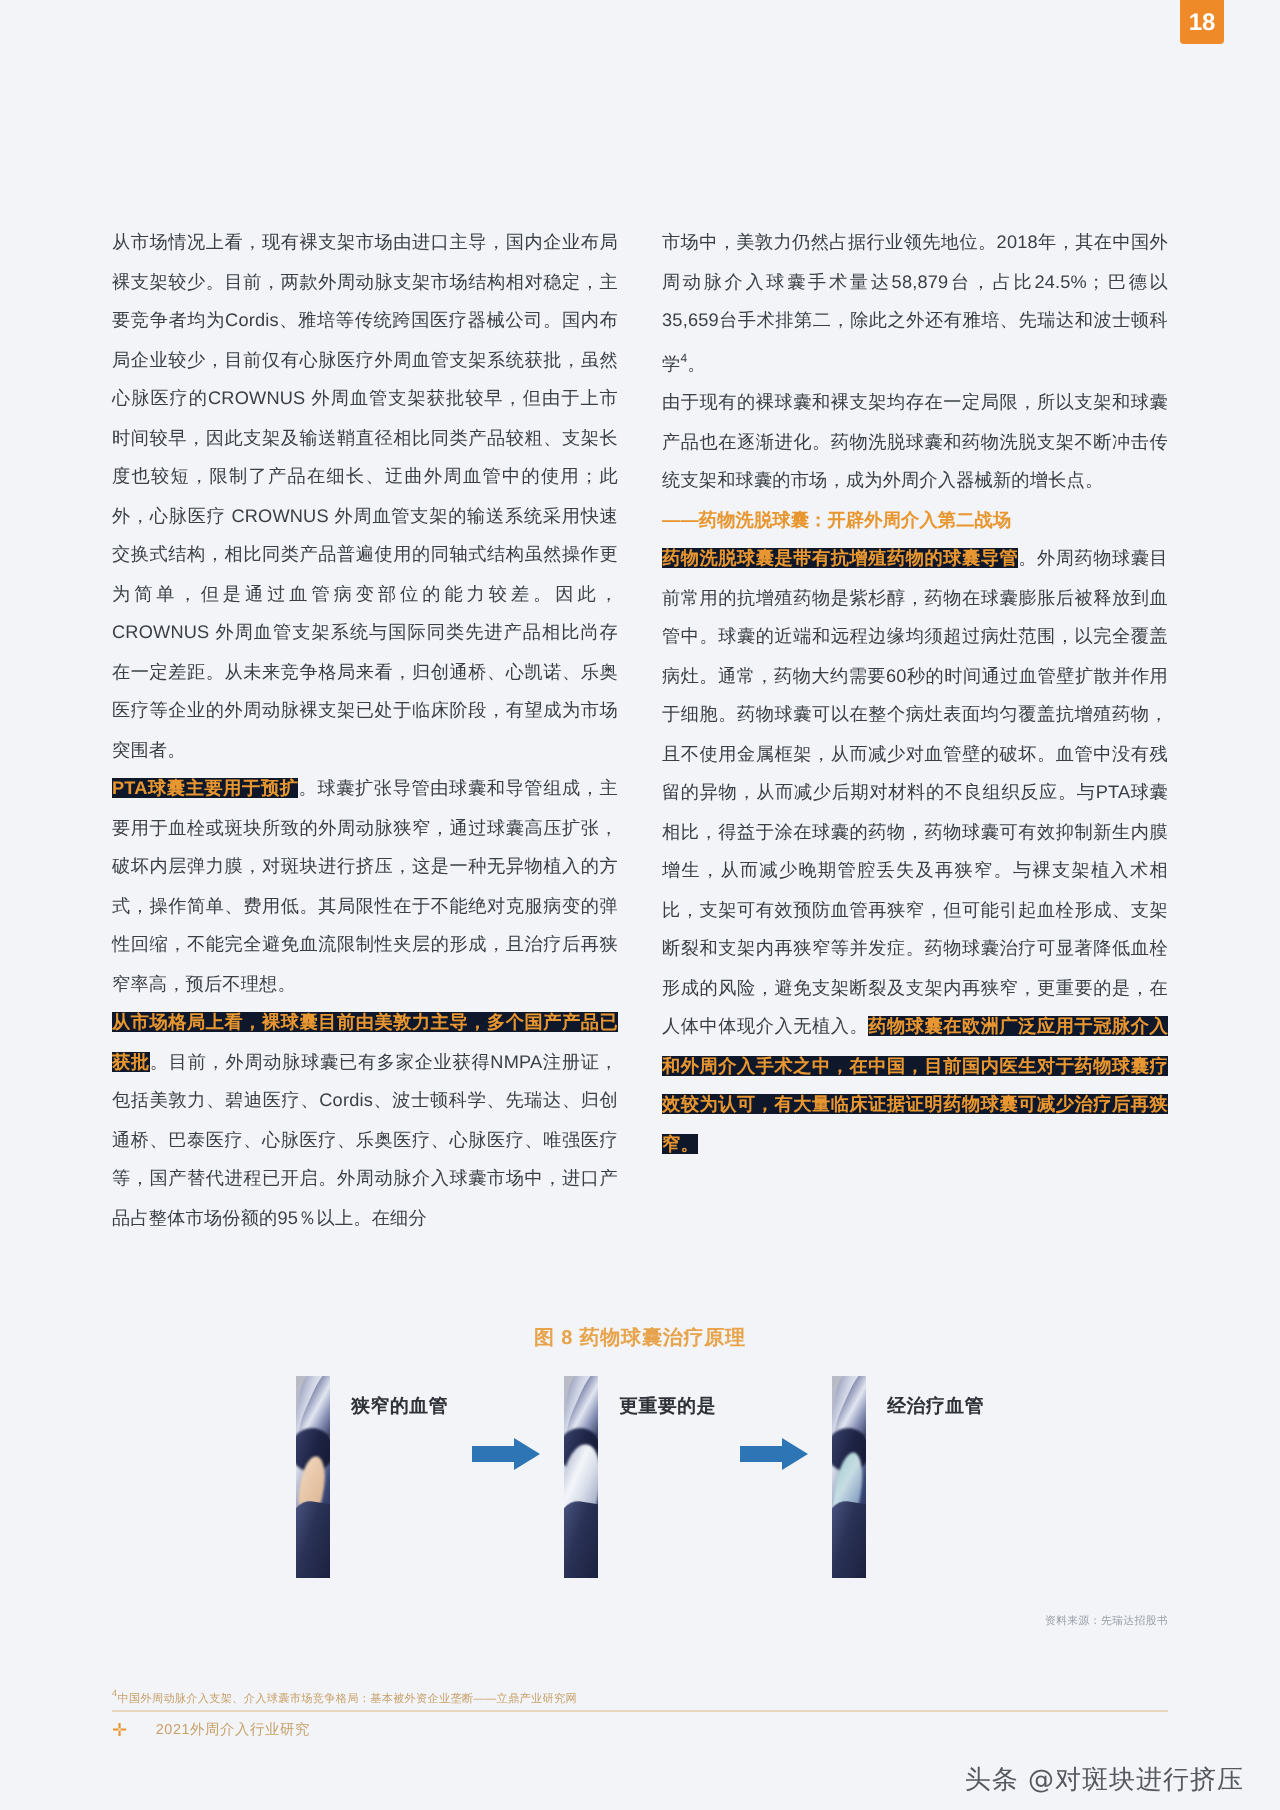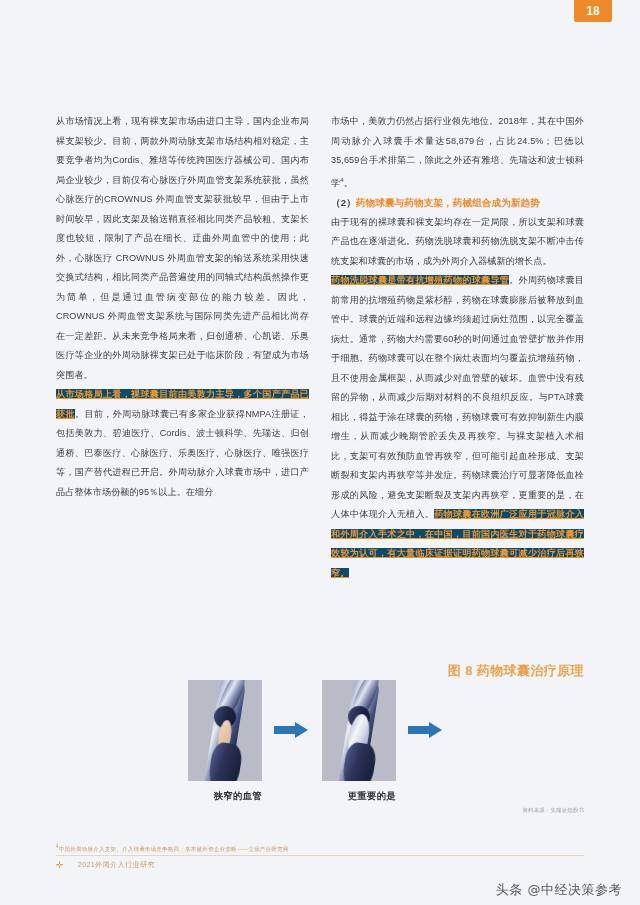--- a/index.html
+++ b/index.html
@@ -13,21 +13,21 @@
     font-family: "Liberation Sans", "DejaVu Sans", sans-serif;
     position: relative;
     overflow: hidden;
   }
 
   
   #page-badge {
     position: absolute;
     top: 0;
     right: 28px;
-    width: 38px;
+    width: 22px;
     height: 22px;
     background: #ef8a28;
     color: #ffffff;
     font-size: 12px;
     line-height: 22px;
     text-align: center;
     font-weight: bold;
     letter-spacing: 0px;
     border-radius: 0 0 2px 2px;
   }
@@ -69,56 +69,56 @@
     color: #ef8a28;
     font-weight: bold;
     letter-spacing: 0.1px;
   }
   .numhead .paren { color: #3a3f46; font-weight: bold; }
 
   
   .hl {
     color: #e8962f;
     font-weight: bold;
-    background: #0c4a6e;
-    text-decoration: underline;
+    background: #0f172a;
   }
   sup.fn {
     font-size: 6px;
     vertical-align: super;
     color: #3a3f46;
   }
 
   
   #figure-block {
     position: absolute;
     top: 662px;
     left: 56px;
     width: 528px;
   }
   #fig-caption {
-    text-align: right;
+    text-align: center;
     color: #e8a44c;
-    font-size: 13px;
+    font-size: 10px;
     font-weight: bold;
     letter-spacing: 0.4px;
-    margin-bottom: 0;
+    margin-bottom: 12px;
   }
   #fig-panels {
     display: flex;
     align-items: center;
     justify-content: center;
     gap: 0px;
     padding: 0 6px;
   }
   .panel {
     width: 76px;
     display: flex;
-    flex-direction: column;
-    align-items: flex-end;
+    flex-direction: row;
+    align-items: flex-start;
+    gap: 11px;
   }
   .panel-img {
     width: 74px;
     height: 101px;
     position: relative;
     overflow: hidden;
     background: #b9bcc6;
   }
   
   .vessel-outer {
@@ -297,27 +297,28 @@
 </style>
 </head>
 <body>
 
 <div id="page-badge">18</div>
 
 <div id="columns">
 
   <div class="col">
     <p>从市场情况上看，现有裸支架市场由进口主导，国内企业布局裸支架较少。目前，两款外周动脉支架市场结构相对稳定，主要竞争者均为Cordis、雅培等传统跨国医疗器械公司。国内布局企业较少，目前仅有心脉医疗外周血管支架系统获批，虽然心脉医疗的CROWNUS 外周血管支架获批较早，但由于上市时间较早，因此支架及输送鞘直径相比同类产品较粗、支架长度也较短，限制了产品在细长、迂曲外周血管中的使用；此外，心脉医疗 CROWNUS 外周血管支架的输送系统采用快速交换式结构，相比同类产品普遍使用的同轴式结构虽然操作更为简单，但是通过血管病变部位的能力较差。因此，CROWNUS 外周血管支架系统与国际同类先进产品相比尚存在一定差距。从未来竞争格局来看，归创通桥、心凯诺、乐奥医疗等企业的外周动脉裸支架已处于临床阶段，有望成为市场突围者。</p>
+    <p><span class="hl">PTA球囊主要用于预扩</span><span>。球囊扩张导管由球囊和导管组成，主要用于血栓或斑块所致的外周动脉狭窄，通过球囊高压扩张，破坏内层弹力膜，对斑块进行挤压，这是一种无异物植入的方式，操作简单、费用低。其局限性在于不能绝对克服病变的弹性回缩，不能完全避免血流限制性夹层的形成，且治疗后再狭窄率高，预后不理想。</span></p>
     <p><span class="hl">从市场格局上看，裸球囊目前由美敦力主导，多个国产产品已获批</span><span>。目前，外周动脉球囊已有多家企业获得NMPA注册证，包括美敦力、碧迪医疗、Cordis、波士顿科学、先瑞达、归创通桥、巴泰医疗、心脉医疗、乐奥医疗、心脉医疗、唯强医疗等，国产替代进程已开启。外周动脉介入球囊市场中，进口产品占整体市场份额的95％以上。在细分</span></p>
   </div>
 
   <div class="col">
     <p><span>市场中，美敦力仍然占据行业领先地位。2018年，其在中国外周动脉介入球囊手术量达58,879台，占比24.5%；巴德以35,659台手术排第二，除此之外还有雅培、先瑞达和波士顿科学</span><sup class="fn">4</sup><span>。</span></p>
-    <div class="numhead"><span class="paren">（2）</span><span>药物球囊与药物支架，药械组合成为新趋势</span></div>
     <p>由于现有的裸球囊和裸支架均存在一定局限，所以支架和球囊产品也在逐渐进化。药物洗脱球囊和药物洗脱支架不断冲击传统支架和球囊的市场，成为外周介入器械新的增长点。</p>
+    <div class="subhead">——药物洗脱球囊：开辟外周介入第二战场</div>
     <p><span class="hl">药物洗脱球囊是带有抗增殖药物的球囊导管</span><span>。外周药物球囊目前常用的抗增殖药物是紫杉醇，药物在球囊膨胀后被释放到血管中。球囊的近端和远程边缘均须超过病灶范围，以完全覆盖病灶。通常，药物大约需要60秒的时间通过血管壁扩散并作用于细胞。药物球囊可以在整个病灶表面均匀覆盖抗增殖药物，且不使用金属框架，从而减少对血管壁的破坏。血管中没有残留的异物，从而减少后期对材料的不良组织反应。与PTA球囊相比，得益于涂在球囊的药物，药物球囊可有效抑制新生内膜增生，从而减少晚期管腔丢失及再狭窄。与裸支架植入术相比，支架可有效预防血管再狭窄，但可能引起血栓形成、支架断裂和支架内再狭窄等并发症。药物球囊治疗可显著降低血栓形成的风险，避免支架断裂及支架内再狭窄，更重要的是，在人体中体现介入无植入。</span><span class="hl">药物球囊在欧洲广泛应用于冠脉介入和外周介入手术之中，在中国，目前国内医生对于药物球囊疗效较为认可，有大量临床证据证明药物球囊可减少治疗后再狭窄。</span></p>
   </div>
 </div>
 
 <div id="figure-block">
   <div id="fig-caption">图 8 药物球囊治疗原理</div>
 
   <div id="fig-panels">
 
     <div class="panel">
@@ -349,26 +350,36 @@
       <div class="panel-label">更重要的是</div>
     </div>
 
     <div class="arrow-wrap">
       <div class="arrow">
         <div class="shaft"></div>
         <div class="head"></div>
       </div>
     </div>
 
+    <div class="panel">
+      <div class="panel-img">
+        <div class="vessel-outer"></div>
+        <div class="vessel-tip"></div>
+        <div class="vessel-neck"></div>
+        <div class="vessel-treated"></div>
+        <div class="vessel-base"></div>
+      </div>
+      <div class="panel-label">经治疗血管</div>
+    </div>
 
   </div>
 
   <div id="fig-source">资料来源：先瑞达招股书</div>
 </div>
 
 <div id="footnote"><sup>4</sup><span>中国外周动脉介入支架、介入球囊市场竞争格局：基本被外资企业垄断——立鼎产业研究网</span></div>
 <div id="footrule"></div>
 <div id="footer-bar">
   <span id="footer-mark">✛</span>
   <span>2021外周介入行业研究</span>
 </div>
 
-<div id="watermark">头条 @中经决策参考</div>
+<div id="watermark">头条 @对斑块进行挤压</div>
 
 </body></html>

